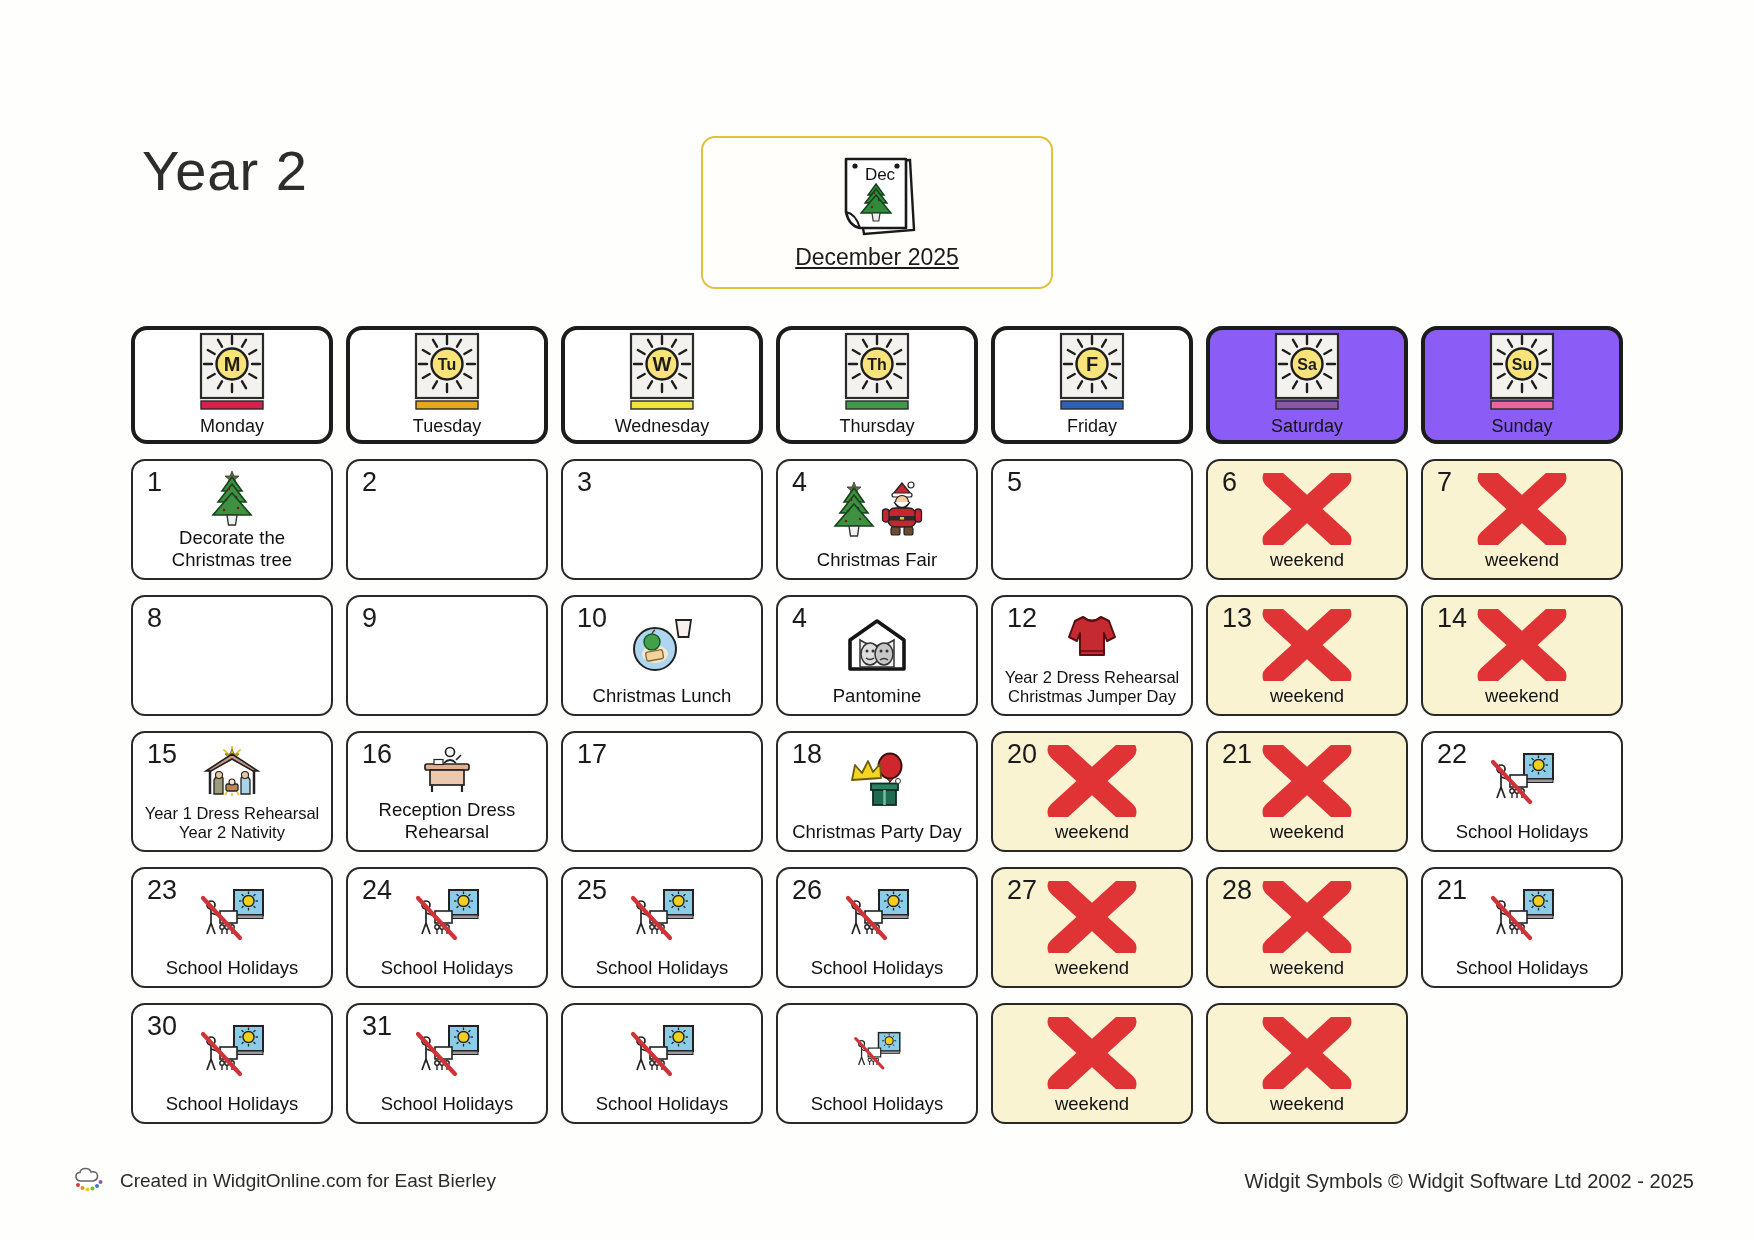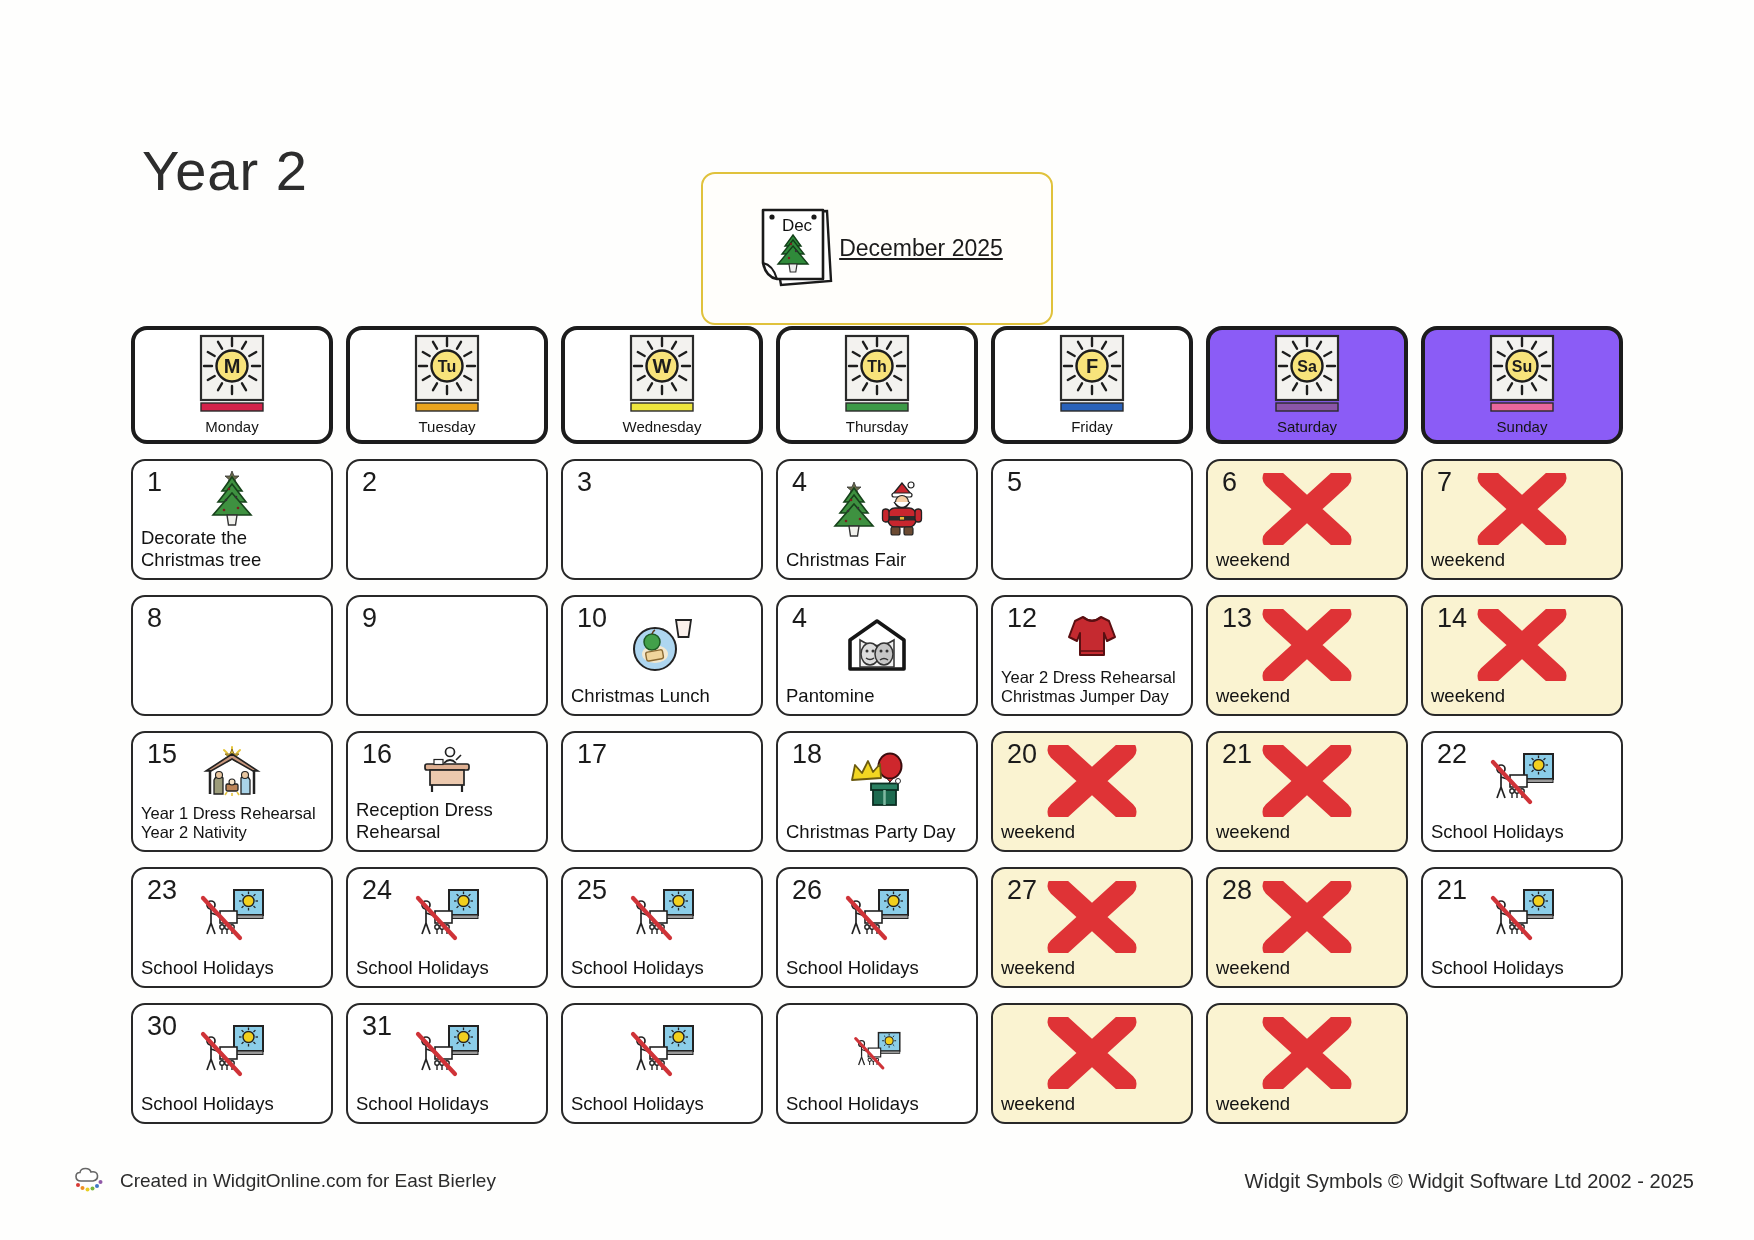--- a/index.html
+++ b/index.html
@@ -6,43 +6,43 @@
   body{
     width:1754px;height:1240px;background:#fefefd;
     font-family:"Liberation Sans",sans-serif;color:#1b1b1b;
     overflow:hidden;
   }
   .page{position:relative;width:1754px;height:1240px;}
   .title{position:absolute;left:142px;top:138px;margin:0;font-size:56px;font-weight:500;color:#2d2d2d;letter-spacing:1px;text-align:center;}
   .month-box{
     position:absolute;left:50%;top:136px;transform:translateX(-50%);
     width:352px;height:153px;border:2.5px solid #e0c23c;border-radius:14px;background:#fffefb;
-    display:flex;flex-direction:row;align-items:center;justify-content:center;gap:2px;box-sizing:border-box;margin-top:36px;
+    display:flex;flex-direction:column;align-items:center;justify-content:center;gap:2px;box-sizing:border-box;
   }
   .month-label{font-size:23px;color:#1b1b1b;text-decoration:underline;}
   .grid{
     position:absolute;left:131px;top:326px;width:1492px;
     display:grid;grid-template-columns:repeat(7,1fr);
     grid-template-rows:118px repeat(5,121px);gap:15px 13px;
   }
   .hcell{
     border:4.5px solid #1c1c1c;border-radius:16px;background:#fff;box-sizing:border-box;
     display:flex;flex-direction:column;align-items:center;justify-content:center;gap:1px;padding:4px 0 6px;
   }
   .hcell.weekend{background:#8b5cf6;}
-  .hlabel{font-size:15px;color:#141414;margin-top:1px;}
+  .hlabel{font-size:18px;color:#141414;margin-top:1px;}
   .cell{
     position:relative;border:2.5px solid #282828;border-radius:14px;background:#fff;box-sizing:border-box;
     display:flex;flex-direction:column;padding:6px 8px 7px;
   }
   .cell.weekend{background:#faf3d1;}
   .cell-num{position:absolute;top:8px;left:14px;font-size:27px;line-height:1;color:#1b1b1b;}
   .cell-icons{flex:1 1 auto;display:flex;align-items:center;justify-content:center;gap:3px;min-height:0;padding-top:2px;}
   .cell-icons svg{display:block;}
-  .cell-label{flex:0 0 auto;text-align:left;font-size:18.5px;line-height:1.16;color:#121212;white-space:pre-line;margin-bottom:1px;}
+  .cell-label{flex:0 0 auto;text-align:center;font-size:18.5px;line-height:1.16;color:#121212;white-space:pre-line;margin-bottom:1px;}
   .cell-label.sm{font-size:16.5px;}
   .footer{
     position:absolute;left:0;right:0;top:1166px;padding:0 60px 0 72px;
     display:flex;justify-content:space-between;align-items:center;font-size:19px;color:#2b2b2b;
   }
   .footer-left{display:flex;align-items:center;gap:14px;}
   .footer-right{font-size:20px;}
   span[data-icon] svg, .cell-icons span svg{vertical-align:middle;}
 </style>
 </head>

